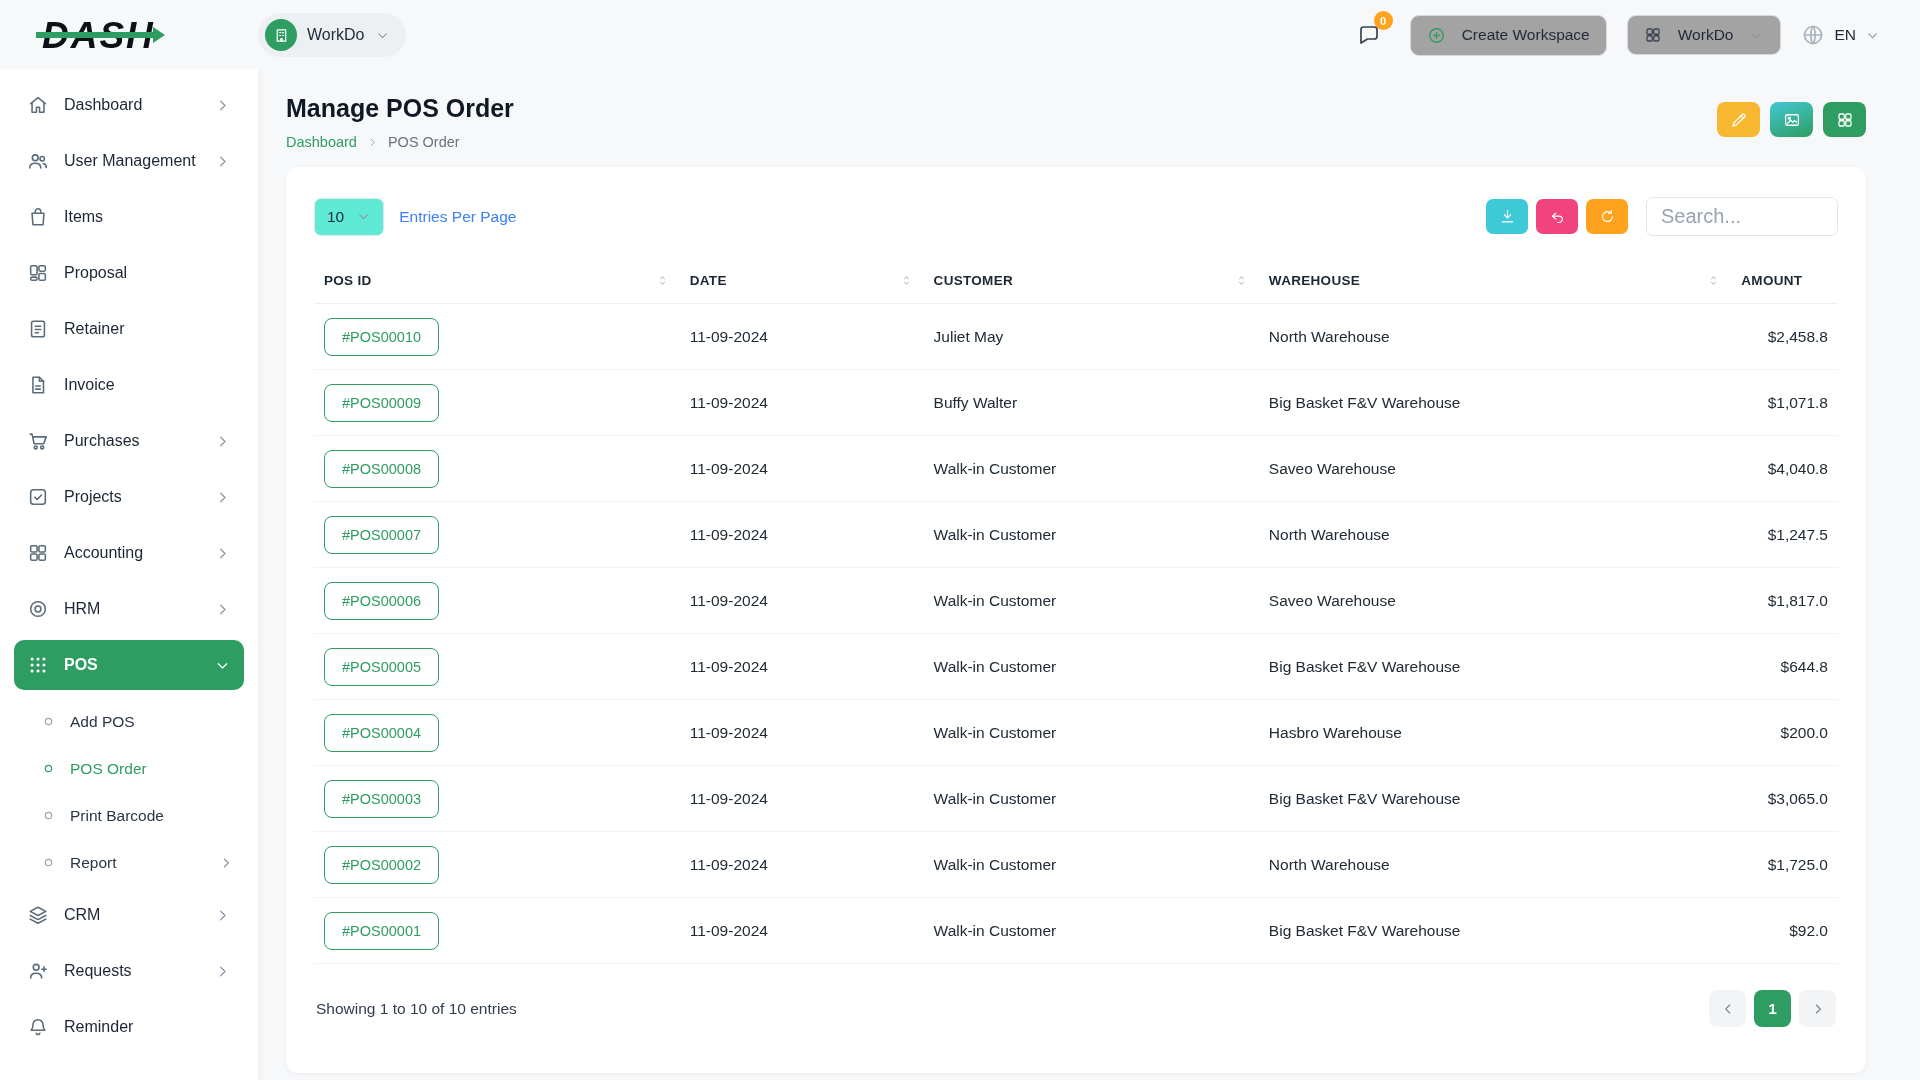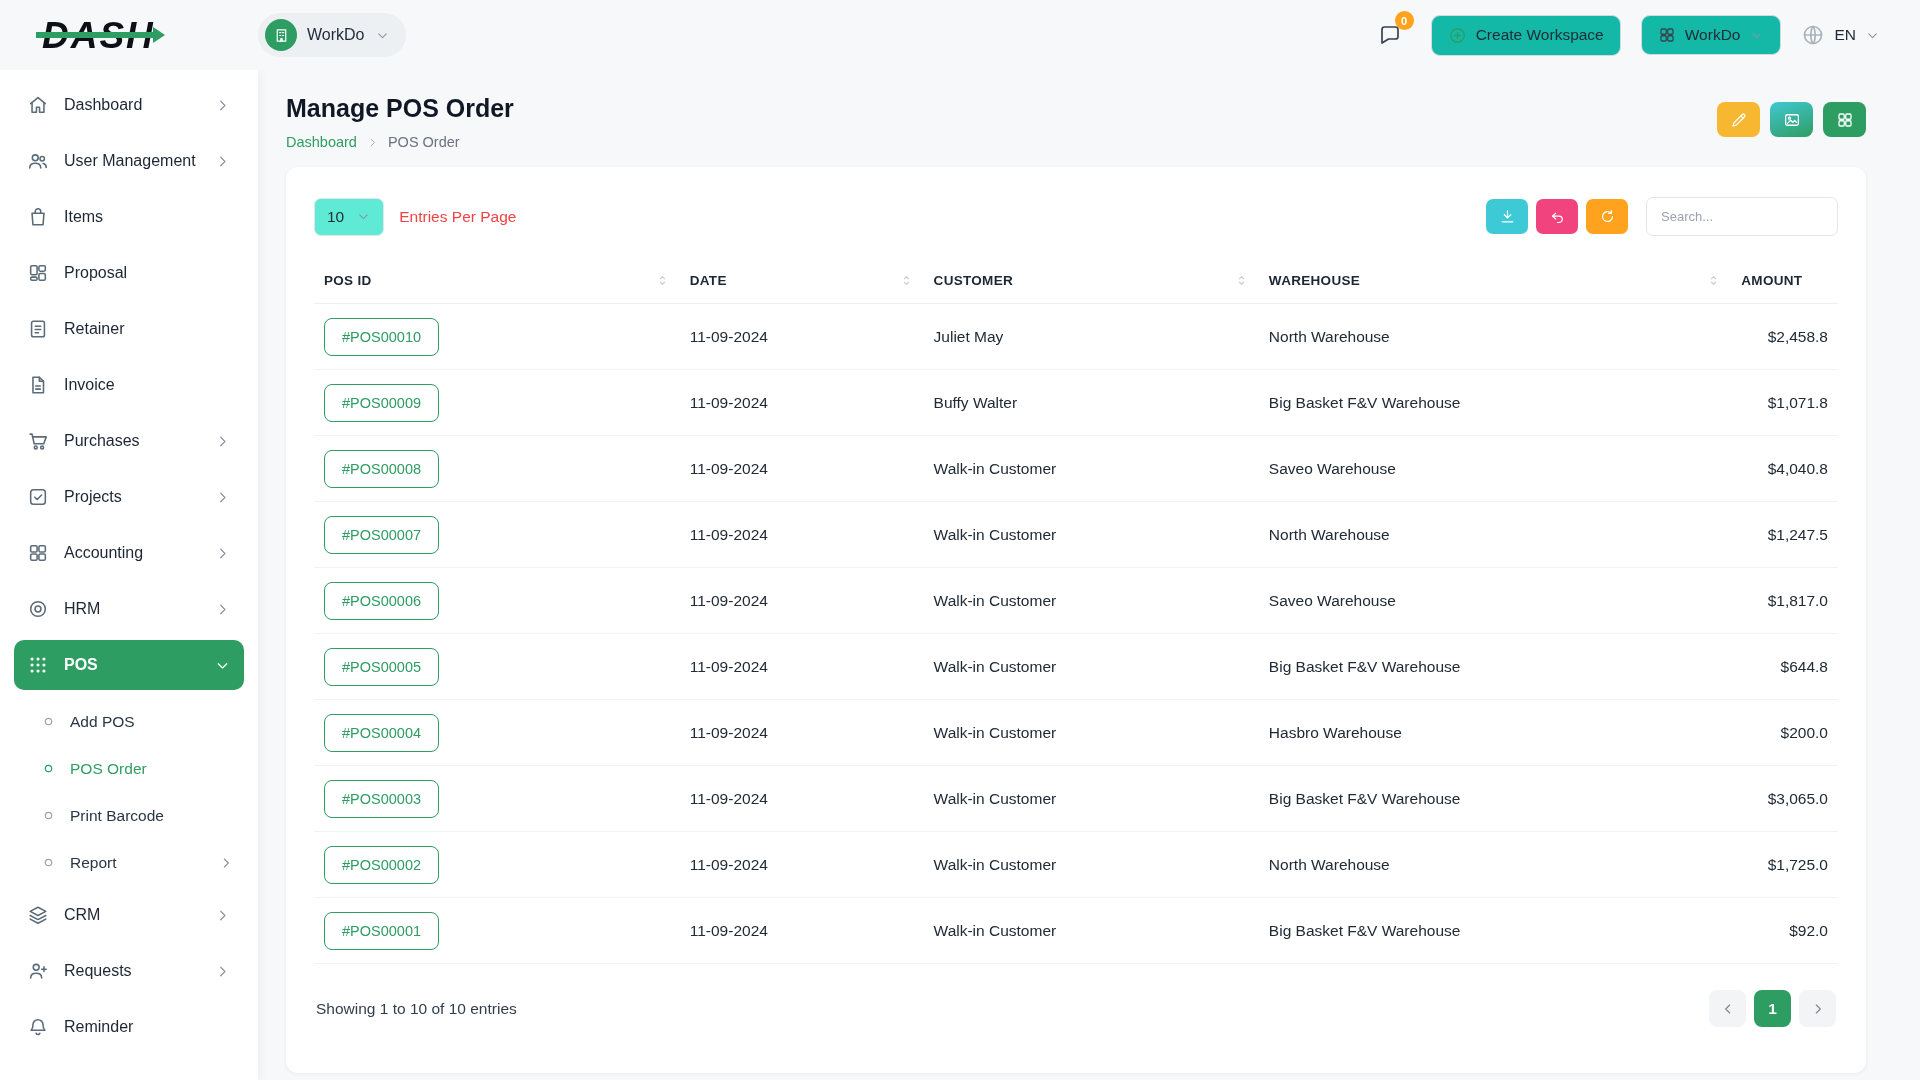--- a/index.html
+++ b/index.html
@@ -28,21 +28,21 @@
   .ws-avatar { width: 32px; height: 32px; border-radius: 50%; background: #2e9d62; color: #fff;
     display: flex; align-items: center; justify-content: center; }
   .chev { color: #8a95a3; }
 
   .top-right { margin-left: auto; display: flex; align-items: center; gap: 20px; }
   .chat-btn { position: relative; background: none; border: none; width: 42px; height: 42px;
     display: flex; align-items: center; justify-content: center; color: #39424f; cursor: pointer; }
   .badge { position: absolute; top: -3px; right: -3px; min-width: 19px; height: 19px; padding: 0 4px;
     border-radius: 10px; background: #ffa21d; color: #fff; font-size: 11px; font-weight: bold;
     display: flex; align-items: center; justify-content: center; }
-  .btn-outline { display: flex; align-items: center; gap: 9px; background: #14b8a6; border: 1px solid #d5dae0;
+  .btn-outline { display: flex; align-items: center; gap: 16px; background: #a3a3a3; border: 1px solid #d5dae0;
     border-radius: 9px; padding: 10px 16px; font-size: 15.5px; color: #1f2937; cursor: pointer;
     font-family: inherit; }
   .plus-ic { color: #2e9d62; }
   .lang { display: flex; align-items: center; gap: 9px; font-size: 15.5px; color: #1f2937; cursor: pointer; }
   .globe-ic { color: #a9b2bd; }
 
   
   aside { position: fixed; top: 70px; left: 0; bottom: 0; width: 258px; background: #fff;
     padding: 10px 14px; box-shadow: 1px 0 10px rgba(20,30,45,.05); z-index: 10; }
   .nav-item { height: 50px; margin-bottom: 6px; display: flex; align-items: center; gap: 15px;
@@ -79,28 +79,28 @@
   .sq-teal { background: linear-gradient(160deg, #41c8d3, #2e9d62); }
   .sq-green { background: #2e9d62; }
 
   .card { margin-top: 17px; background: #fff; border-radius: 12px; padding: 30px 28px 16px;
     box-shadow: 0 1px 4px rgba(16,24,40,.06); min-height: 906px; }
 
   .toolbar { display: flex; align-items: center; margin-bottom: 22px; }
   .entries-select { display: flex; align-items: center; gap: 12px; border: 1px solid #e2e6ea;
     border-radius: 7px; padding: 9px 12px; font-size: 15.5px; background: #5eead4; cursor: pointer; }
   .entries-select .chev svg { width: 15px; height: 15px; }
-  .entries-label { margin-left: 15px; font-size: 15.5px; color: #ef4444; font-weight: 500; }
+  .entries-label { margin-left: 15px; font-size: 15.5px; color: #3b82f6; font-weight: 500; }
   .tool-group { margin-left: auto; display: flex; align-items: center; gap: 8px; }
   .tool-btn { width: 42px; height: 35px; border: none; border-radius: 7px; color: #fff;
     display: flex; align-items: center; justify-content: center; cursor: pointer; }
   .tool-btn svg { width: 17px; height: 17px; }
   .tb-teal { background: #3ec9d6; } .tb-pink { background: #f1437e; } .tb-orange { background: #ffa21d; }
   .search { margin-left: 10px; width: 192px; height: 39px; border: 1px solid #e2e6ea; border-radius: 7px;
-    padding: 0 14px; font-size: 13px; color: #374151; font-family: inherit; background: #fff; }
+    padding: 0 14px; font-size: 20px; color: #374151; font-family: inherit; background: #fff; }
   .search::placeholder { color: #9aa3af; }
 
   table { width: 100%; border-collapse: collapse; }
   th { text-align: center; padding: 15px 10px; font-size: 13.5px; color: #1d2733;
     border-bottom: 1px solid #edf0f2; cursor: pointer; }
   .th-inner { display: flex; align-items: center; justify-content: space-between; gap: 6px;
     font-weight: bold; letter-spacing: .3px; }
   .th-inner.right { justify-content: flex-start; }
   .sort { color: #c5ccd6; width: 15px; height: 15px; flex: none; }
   td { padding: 0 10px; height: 66px; border-bottom: 1px solid #f1f3f5; font-size: 15.5px; color: #212b36; }

